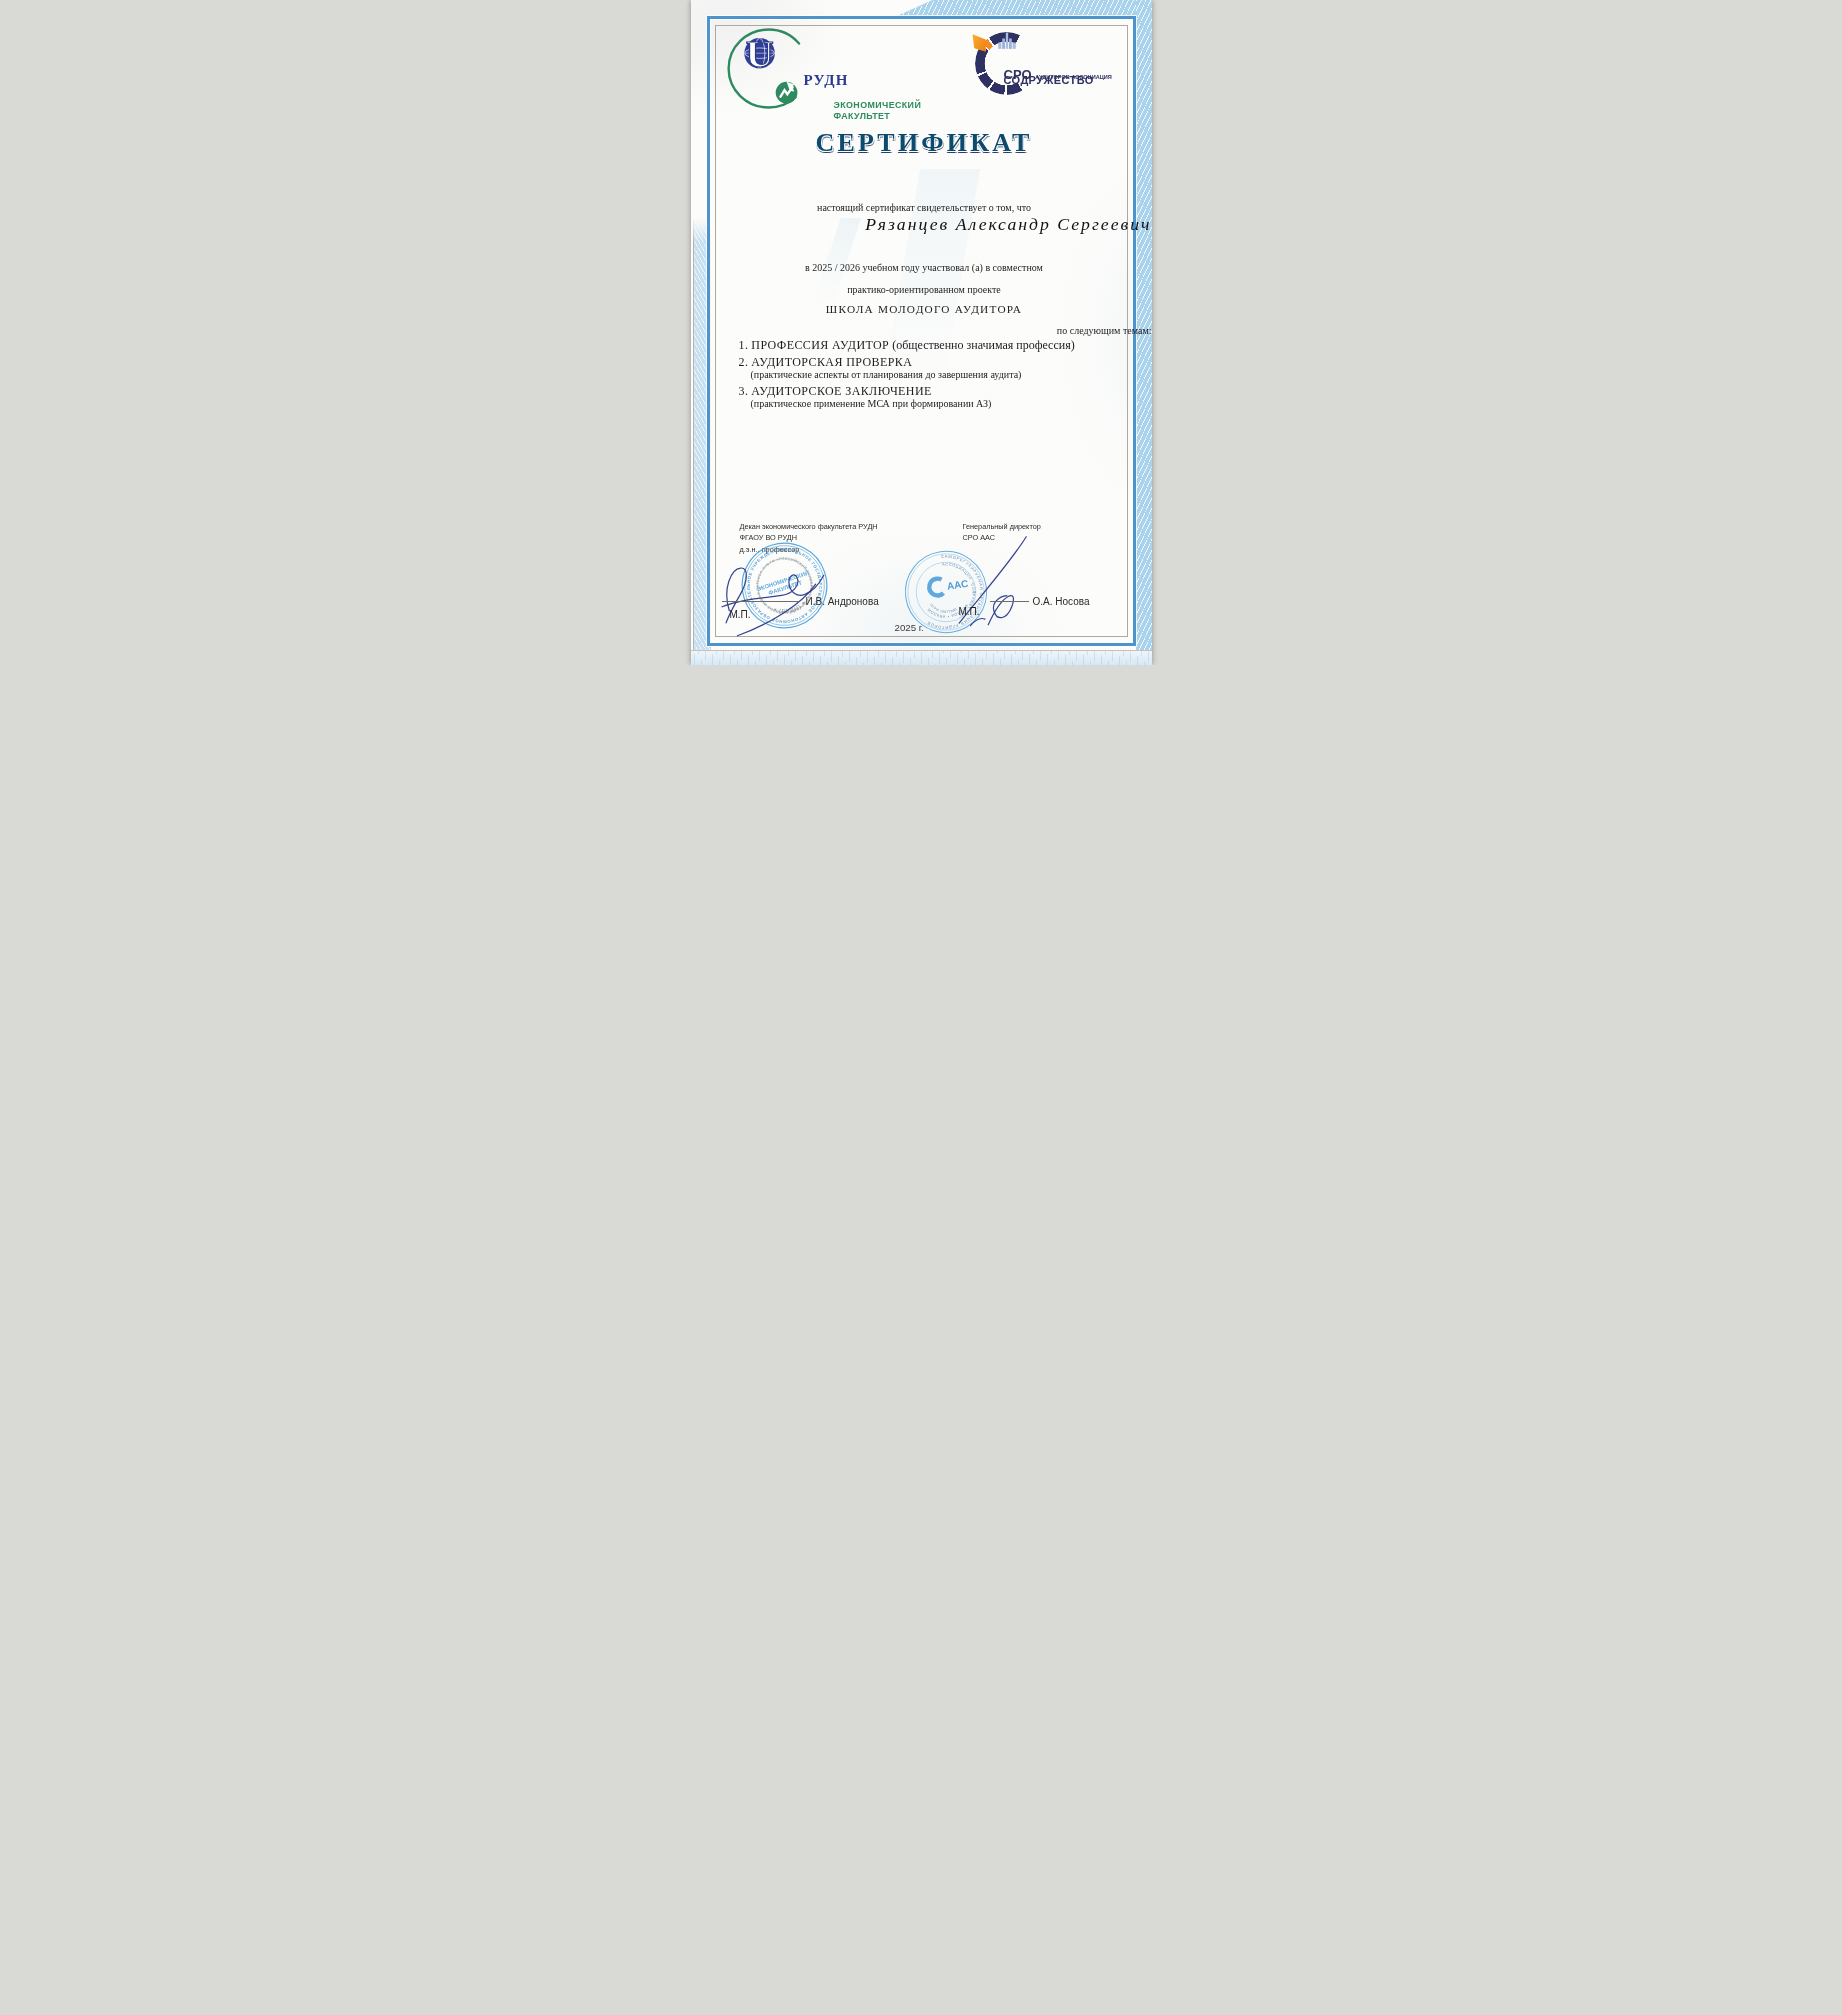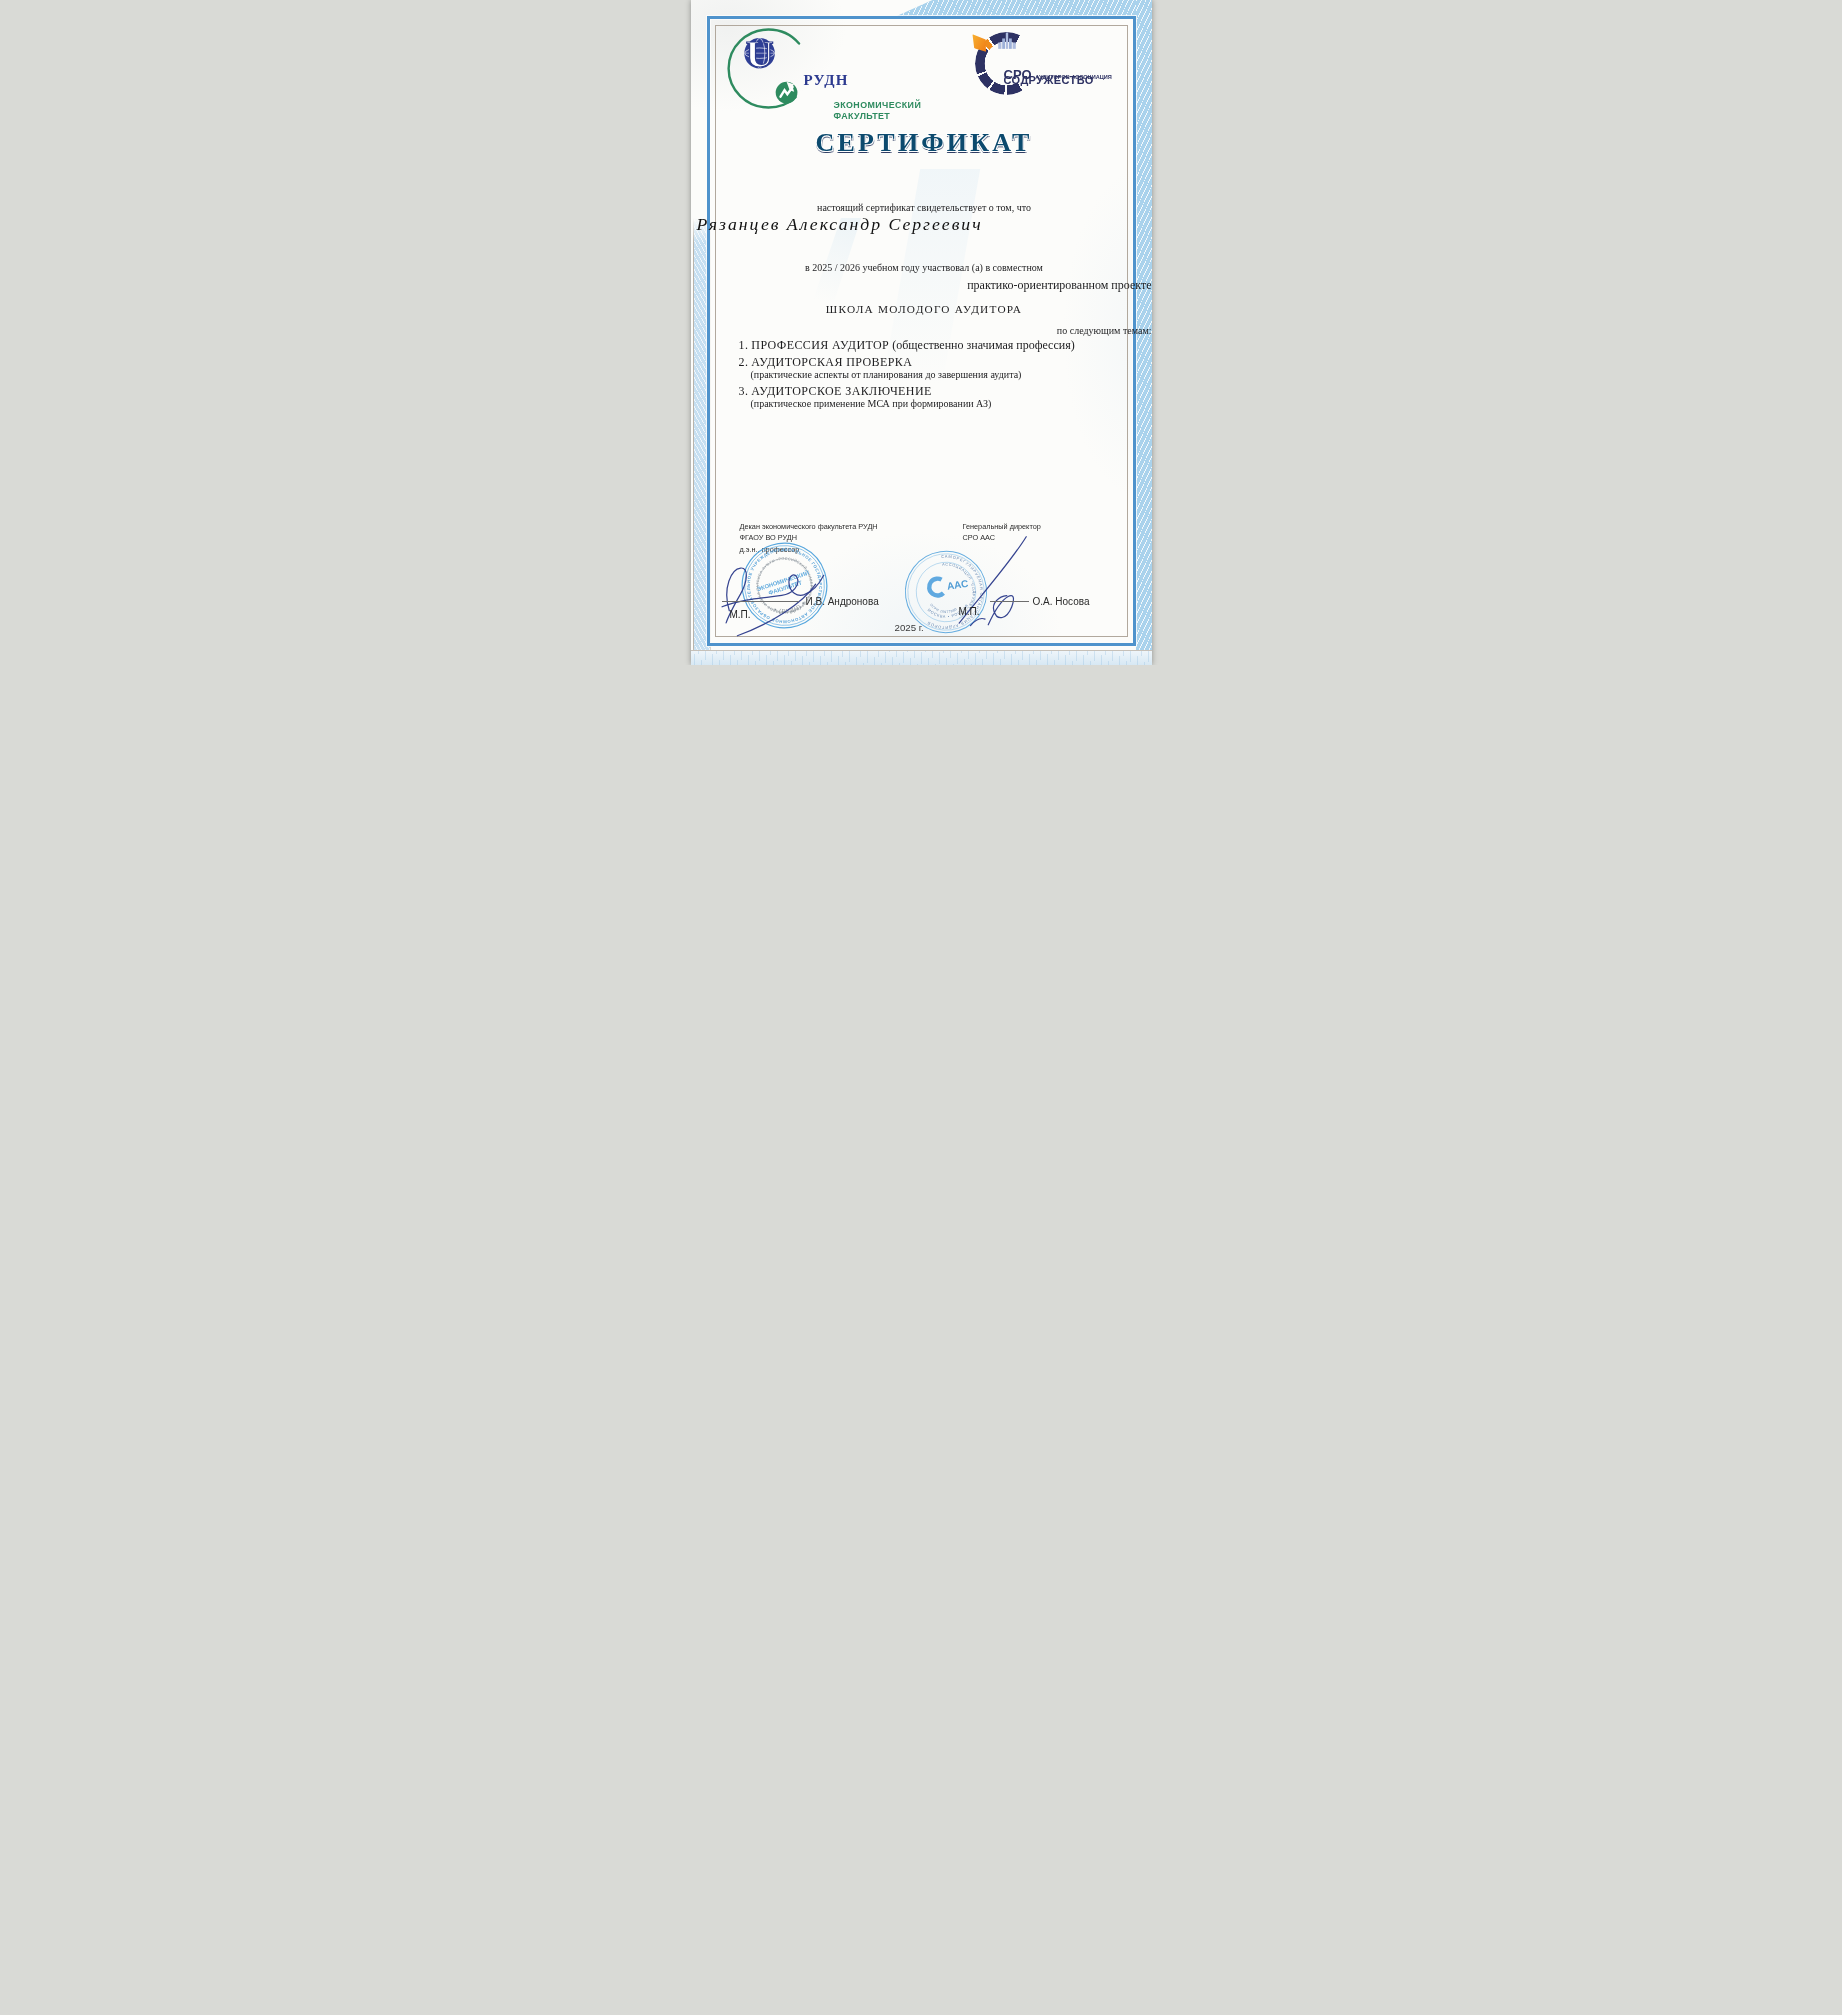--- a/index.html
+++ b/index.html
@@ -53,24 +53,24 @@
   .sro-building{position:absolute;left:26px;top:6.4px;}
   .sro-text1{position:absolute;left:35px;top:41px;font-size:5.6px;font-weight:bold;color:#2e3263;white-space:nowrap;}
   .sro-text1 .sro-prefix{font-size:13px;}
   .sro-text2{position:absolute;left:35px;top:48px;font-size:11px;font-weight:bold;color:#2e3263;letter-spacing:0.4px;white-space:nowrap;}
   
   .title{position:absolute;left:6px;right:0;top:128px;text-align:center;font-family:"Liberation Serif",serif;
         font-weight:bold;font-size:26px;letter-spacing:3.2px;color:#0c4a6e;
         text-shadow:-0.8px -0.8px 0 #fff,0.8px -0.8px 0 #fff,-0.8px 0.8px 0 #fff,0.8px 0.8px 0 #fff,-0.4px 2.4px 0 rgba(26,42,84,.8),1.2px 2.4px 0.4px rgba(26,42,84,.55);}
   .serif{font-family:"Liberation Serif",serif;color:#1d1d1f;padding-left:6px;}
   .intro{position:absolute;left:0;right:0;top:202px;text-align:center;font-size:10px;}
-  .holder-name{position:absolute;left:0;right:0;top:214px;text-align:left;font-style:italic;
+  .holder-name{position:absolute;left:0;right:0;top:214px;text-align:right;font-style:italic;
         font-size:17.7px;letter-spacing:2px;color:#111;}
   .line1{position:absolute;left:0;right:0;top:262px;text-align:center;font-size:10px;}
-  .line2{position:absolute;left:0;right:0;top:278px;text-align:right;font-size:12px;}
+  .line2{position:absolute;left:0;right:0;top:284px;text-align:center;font-size:10px;}
   .project{position:absolute;left:0;right:0;top:303px;text-align:center;font-size:11.3px;letter-spacing:1.2px;}
   .topics-label{position:absolute;left:0;right:0;top:325px;text-align:right;font-size:10px;}
   .topic{position:absolute;left:42px;right:28px;font-size:12px;}
   .topic .t-caps{letter-spacing:0.4px;}
   .topic-note{position:absolute;left:54px;right:24px;font-size:10px;}
   
   .role{position:absolute;font-size:7.3px;color:#2b2b2b;line-height:11.3px;}
   .sig-line{position:absolute;height:0.4px;background:#6d6d6d;}
   .sig-name{position:absolute;font-size:10px;color:#2b2b2b;}
   .mp{position:absolute;font-size:10px;color:#222;}

